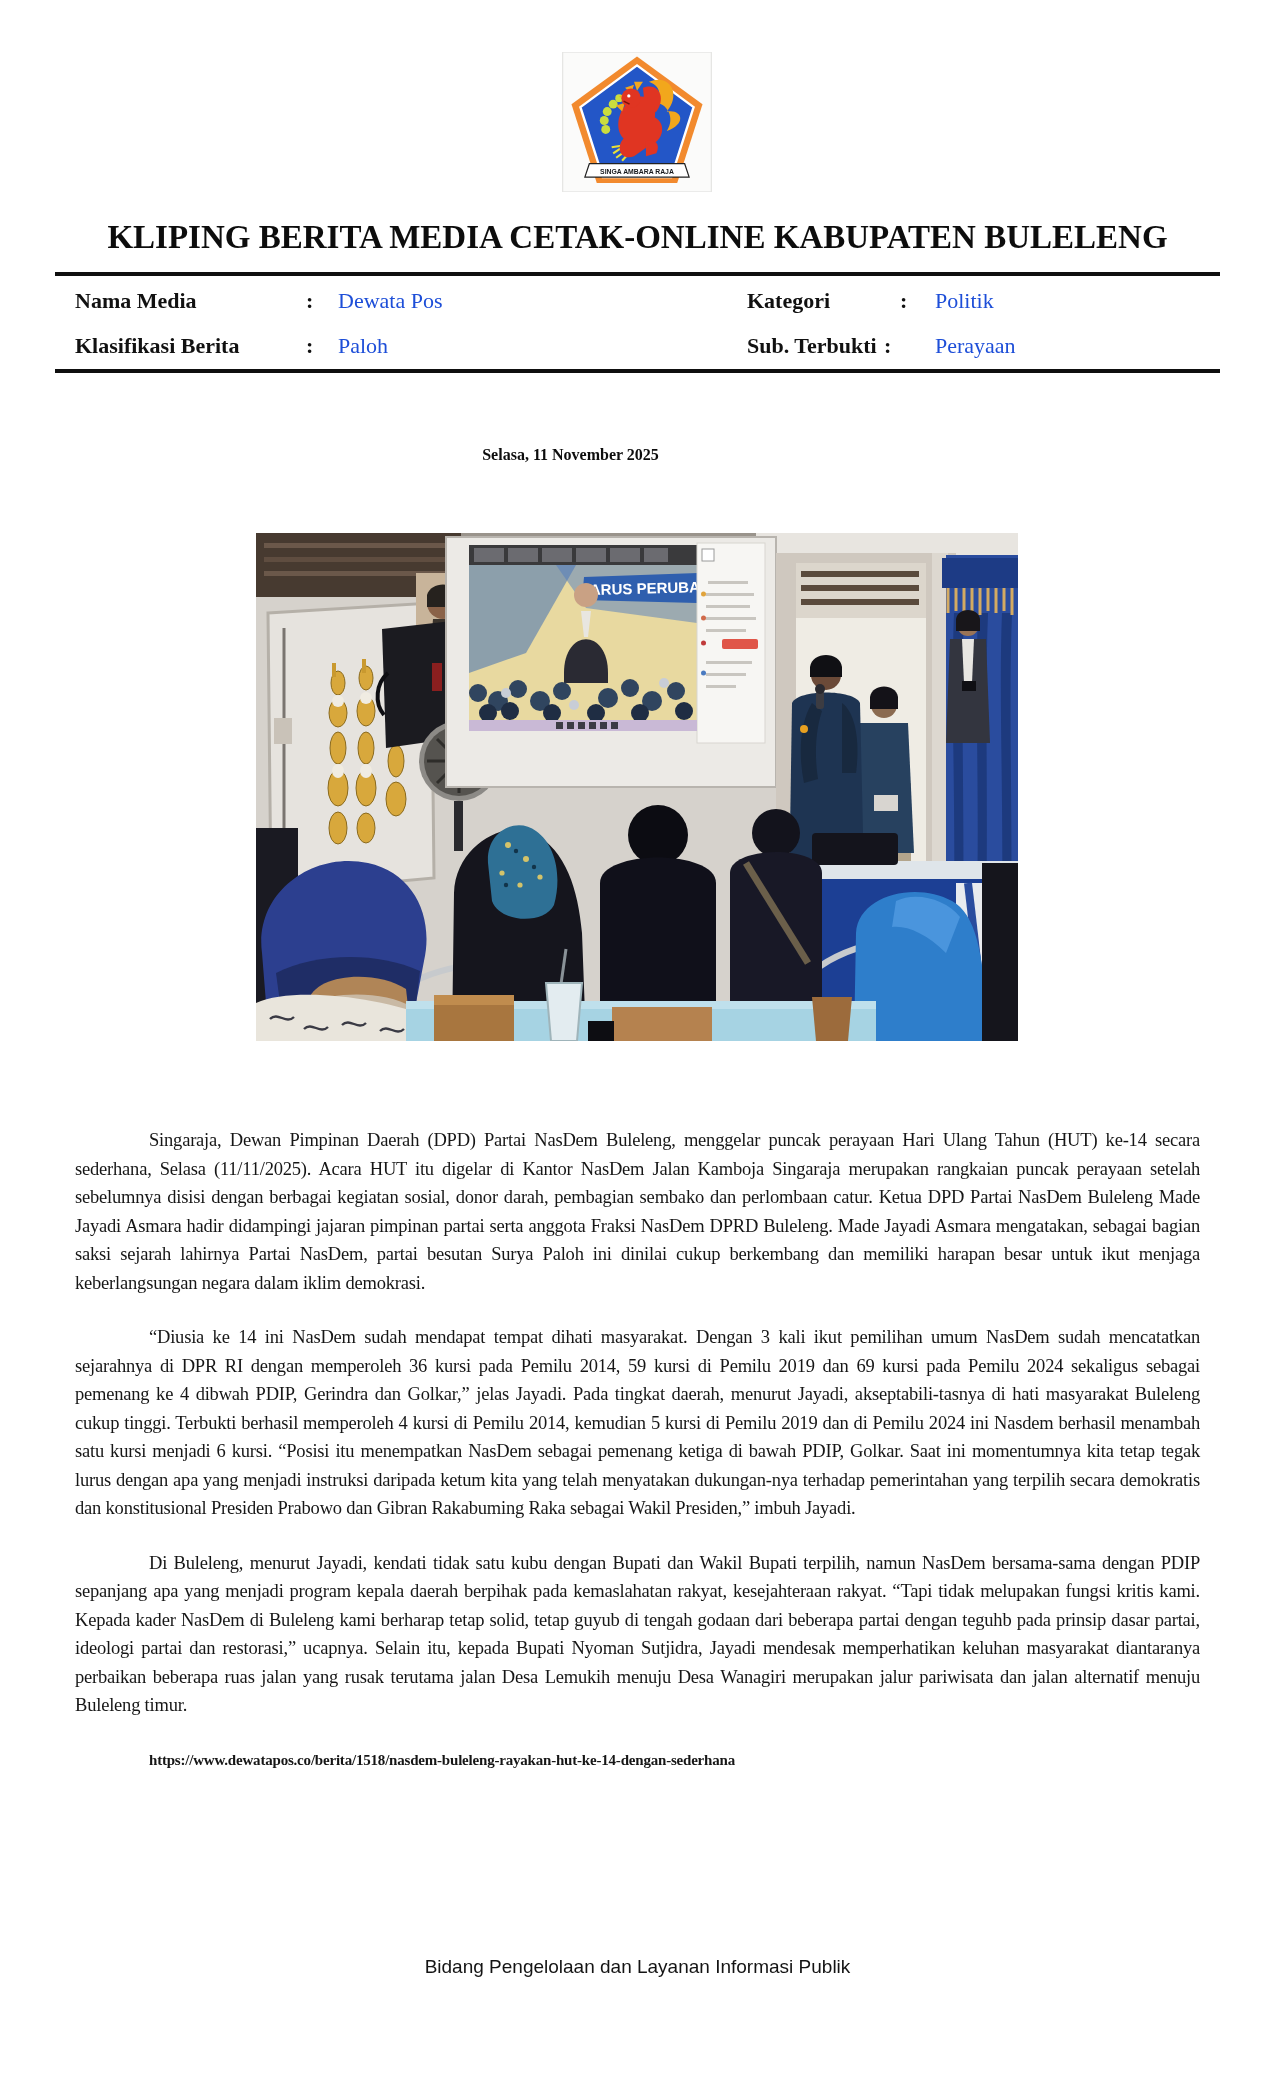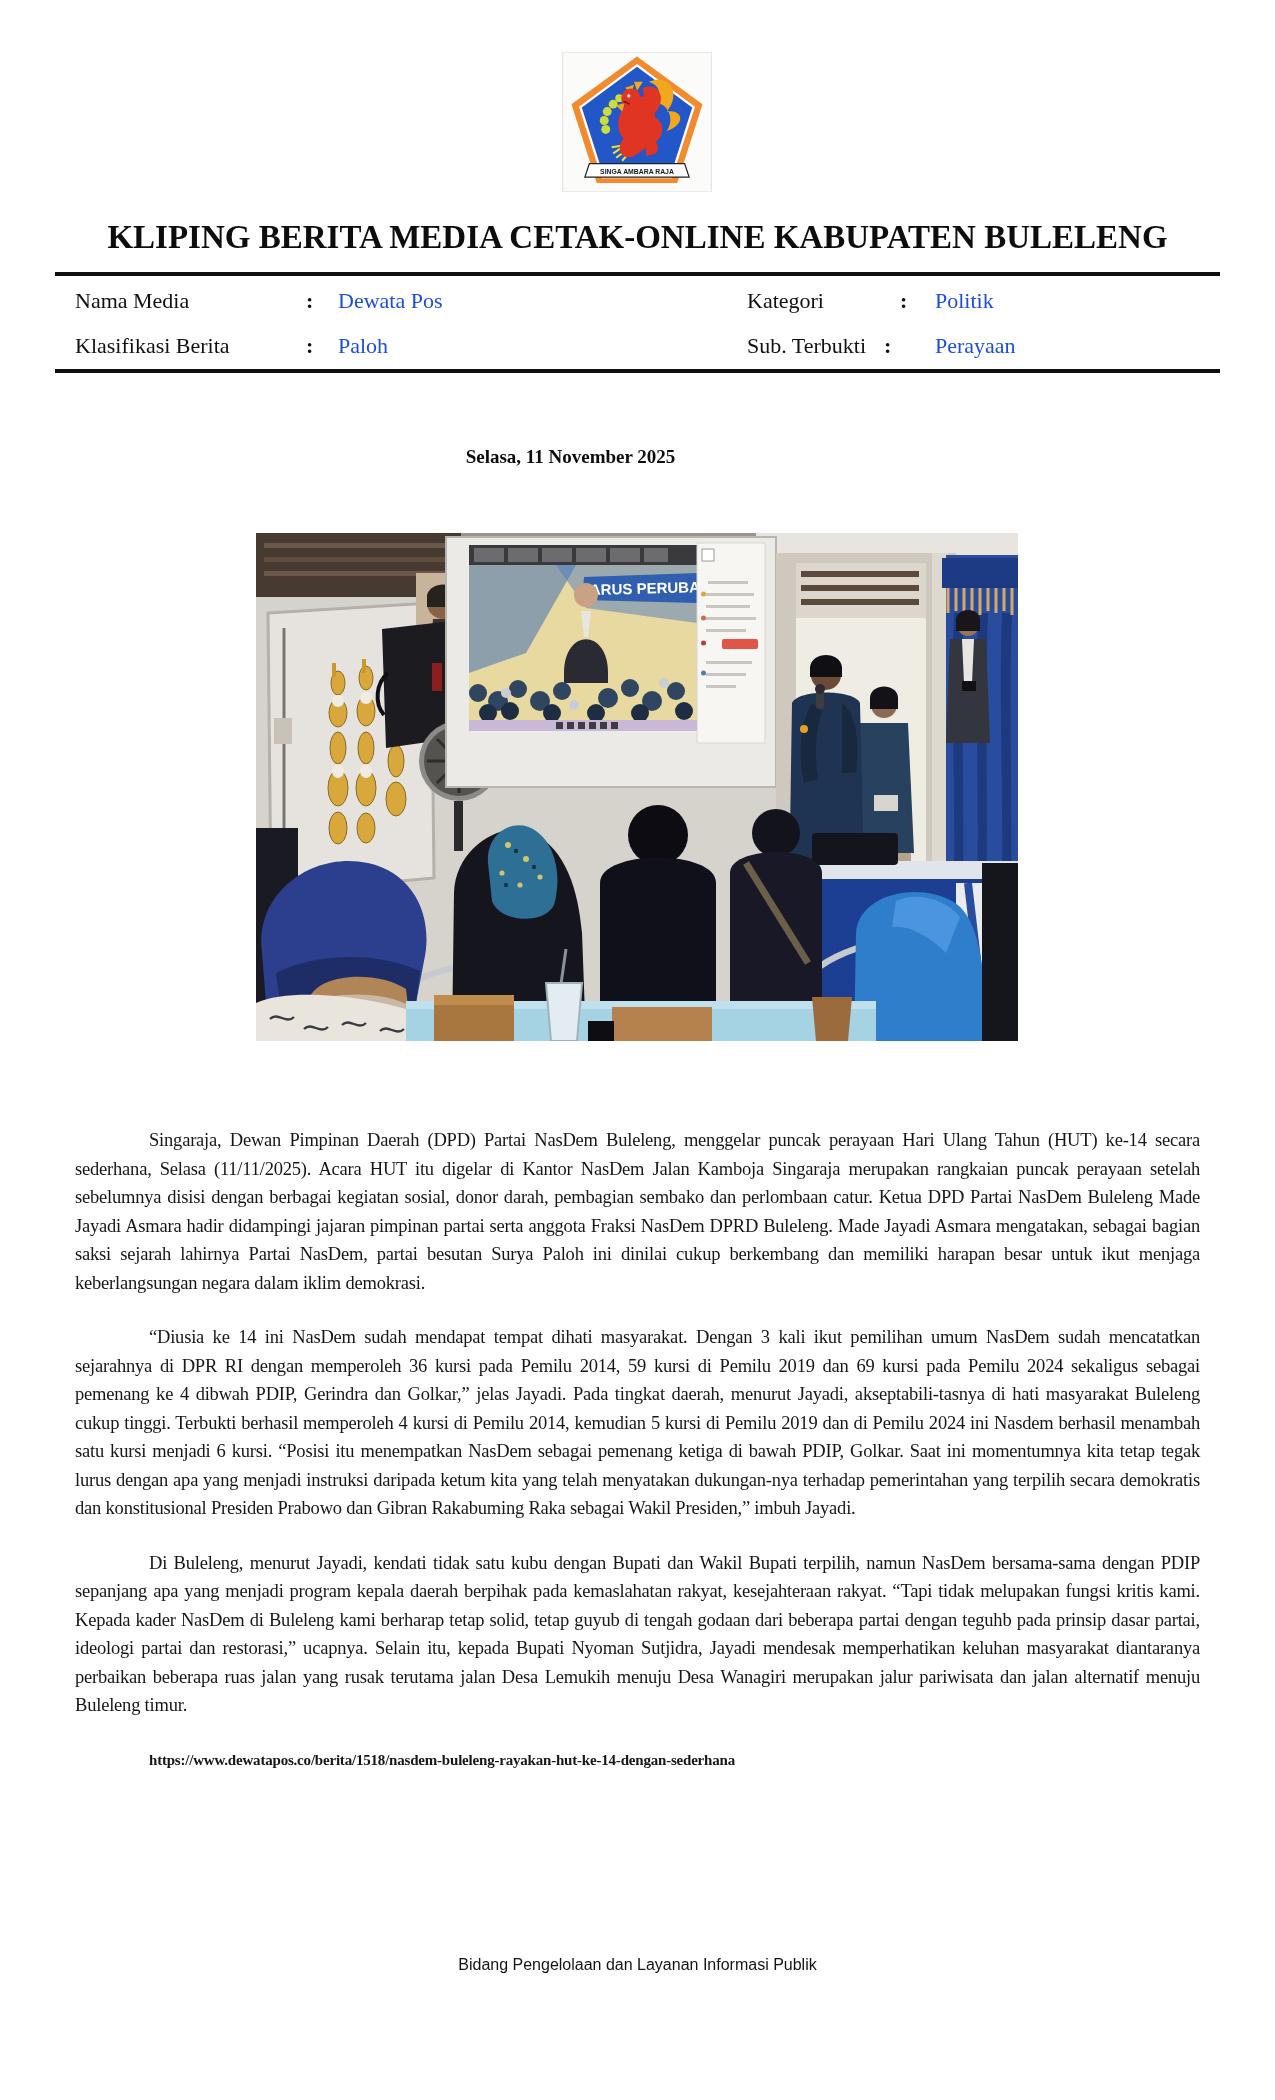--- a/index.html
+++ b/index.html
@@ -7,44 +7,44 @@
         font-family:"Liberation Serif", serif;color:#111;}
   
   .logo-wrap{position:absolute;left:562px;top:52px;width:150px;height:140px;}
   .doc-title{position:absolute;left:0;top:219px;width:1275px;text-align:center;
              font-size:33px;font-weight:bold;letter-spacing:0px;color:#0d0d0d;}
   .rule{position:absolute;left:55px;width:1165px;height:4px;background:#0f0f0f;}
   .rule1{top:272px;}
   .rule2{top:369px;}
   .meta{position:absolute;left:0;top:0;width:1275px;font-size:22px;}
   .meta span{position:absolute;white-space:nowrap;}
-  .mlabel{font-weight:normal;}
+  .mlabel{font-weight:bold;}
   .mval{font-weight:normal;color:#1d4ed8;text-align:right;}
   .r1{top:288px;} .r2{top:333px;}
   .c-l-label{left:75px;} .c-l-colon{left:306px;font-weight:bold;} .c-l-val{left:338px;}
   .c-r-label{left:747px;} .c-r-colon1{left:900px;font-weight:bold;} .c-r-colon2{left:884px;font-weight:bold;}
   .c-r-val{left:935px;}
   
   .art-title{position:absolute;left:0;top:401px;width:1275px;text-align:center;
              font-size:31px;font-weight:bold;color:#0d0d0d;}
   .art-date{position:absolute;left:0;top:446px;width:1141px;text-align:center;
-            font-size:19px;font-weight:bold;color:#0d0d0d;}
+            font-size:16px;font-weight:bold;color:#0d0d0d;}
   
   .photo{position:absolute;left:256px;top:533px;width:762px;height:508px;overflow:hidden;}
   .photo svg{display:block;}
   
   .body-text{position:absolute;left:75px;top:1126px;width:1125px;
              font-size:18.5px;line-height:28.5px;text-align:justify;color:#161616;
              letter-spacing:-0.2px;}
   .body-text p{margin:0 0 26px 0;text-indent:74px;}
   .url-line{margin-top:14px;font-weight:bold;font-size:15px;text-indent:0;
             word-break:break-all;}
   
   .footer1{position:absolute;left:0;top:1956px;width:1275px;text-align:center;
-           font-family:"Liberation Sans", sans-serif;font-size:16px;color:#141414;}
+           font-family:"Liberation Sans", sans-serif;font-size:19px;color:#141414;}
   .footer2{position:absolute;left:0;top:1984px;width:1275px;text-align:center;
            font-size:22.5px;font-weight:bold;color:#0d0d0d;}
 </style>
 </head>
 <body>
 
 <div class="page">
 
   <div class="logo-wrap">
     <svg width="150" height="140" viewBox="0 0 100 94">

